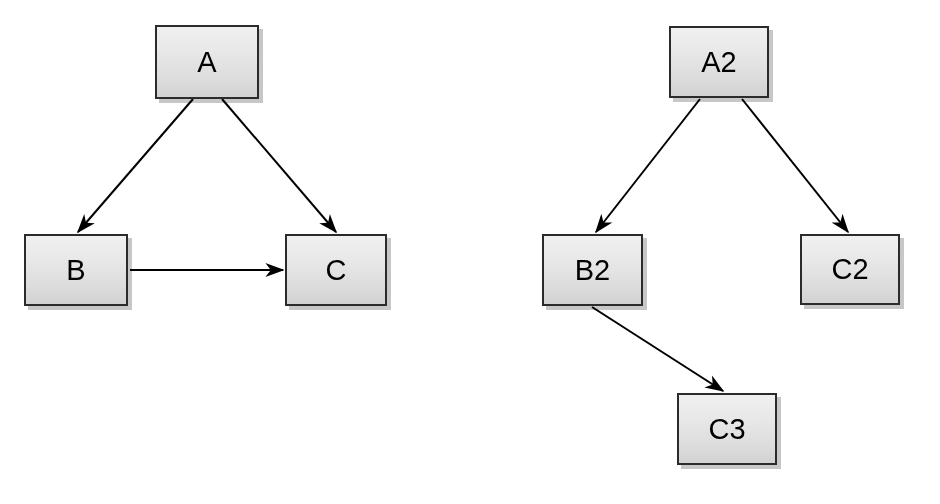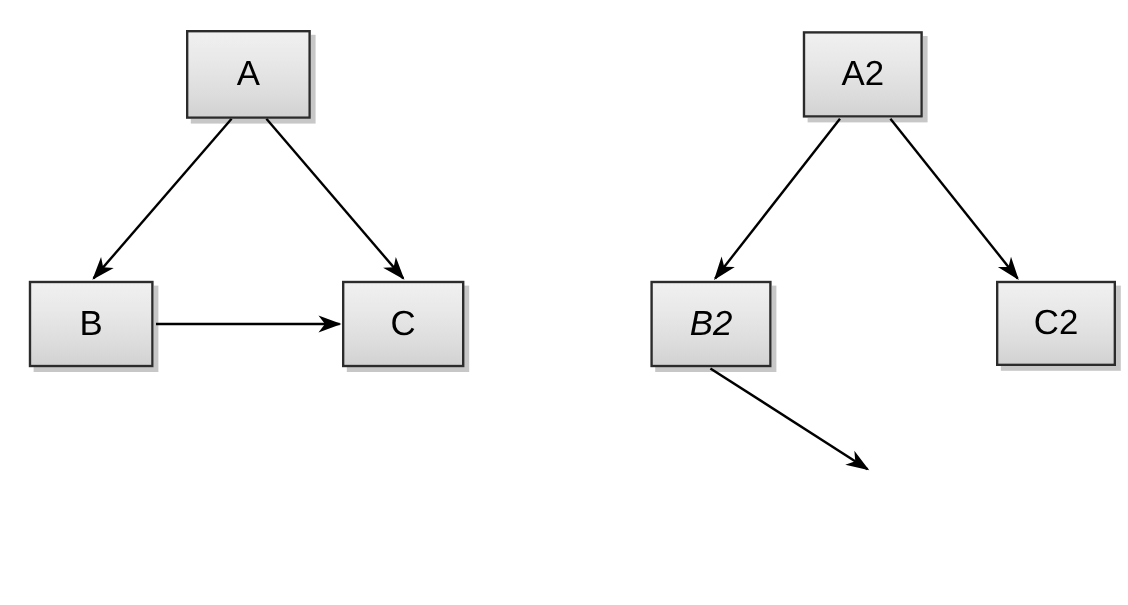--- a/index.html
+++ b/index.html
@@ -71,20 +71,23 @@
   <div class="node" style="left: 24px; top: 234px; width: 104px; height: 72px;">
     <span class="node-label">B</span>
   </div>
   <div class="node" style="left: 285px; top: 234px; width: 102px; height: 72px;">
     <span class="node-label">C</span>
   </div>
 
   <div class="node" style="left: 669px; top: 26px; width: 100px; height: 72px; justify-content: center;">
     <span class="node-label">A2</span>
   </div>
-  <div class="node" style="left: 542px; top: 234px; width: 101px; height: 72px; font-style: italic;">
+  <div class="node" style="left: 542px; top: 234px; width: 101px; height: 72px;">
     <span class="node-label">B2</span>
   </div>
-  <div class="node" style="left: 800px; top: 234px; width: 100px; height: 71px; margin-left: 30px;">
+  <div class="node" style="left: 800px; top: 234px; width: 100px; height: 71px;">
     <span class="node-label">C2</span>
+  </div>
+  <div class="node" style="left: 677px; top: 393px; width: 100px; height: 72px;">
+    <span class="node-label">C3</span>
   </div>
 
 </div>
 
 </body></html>

